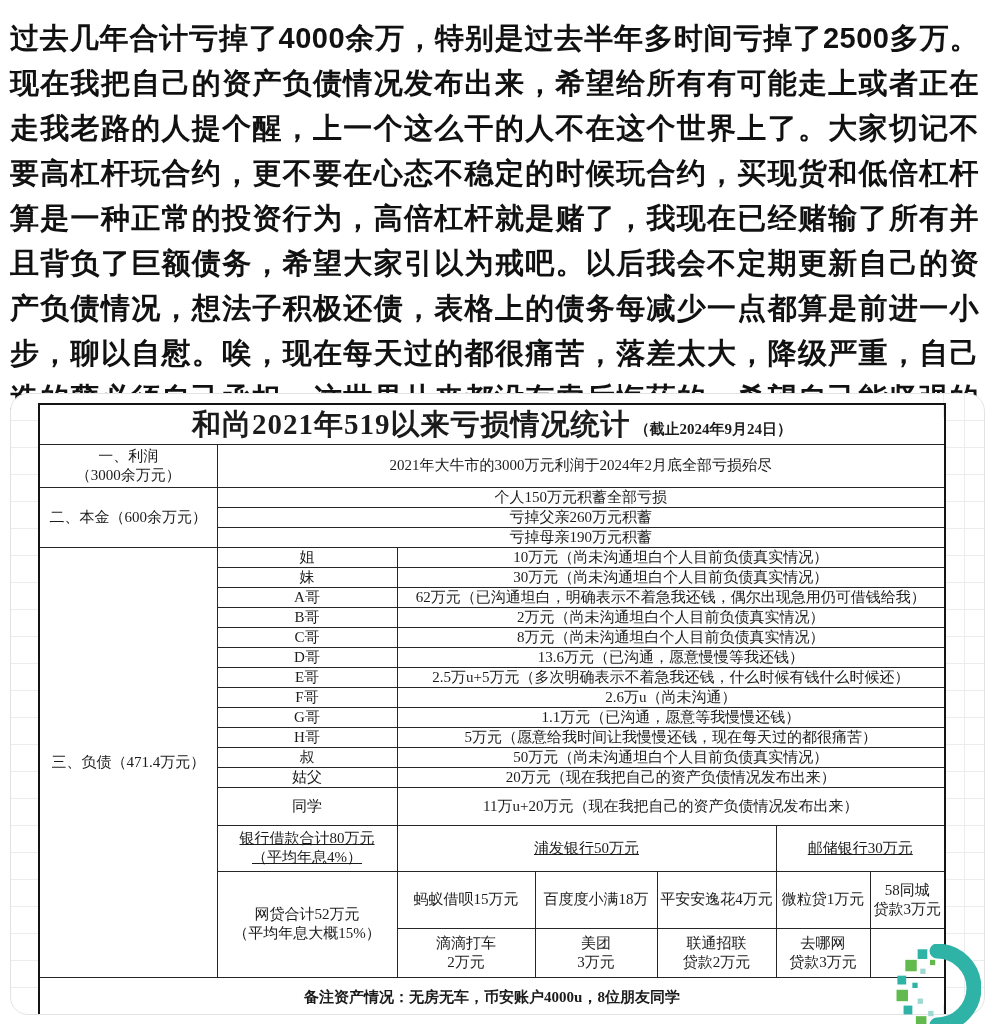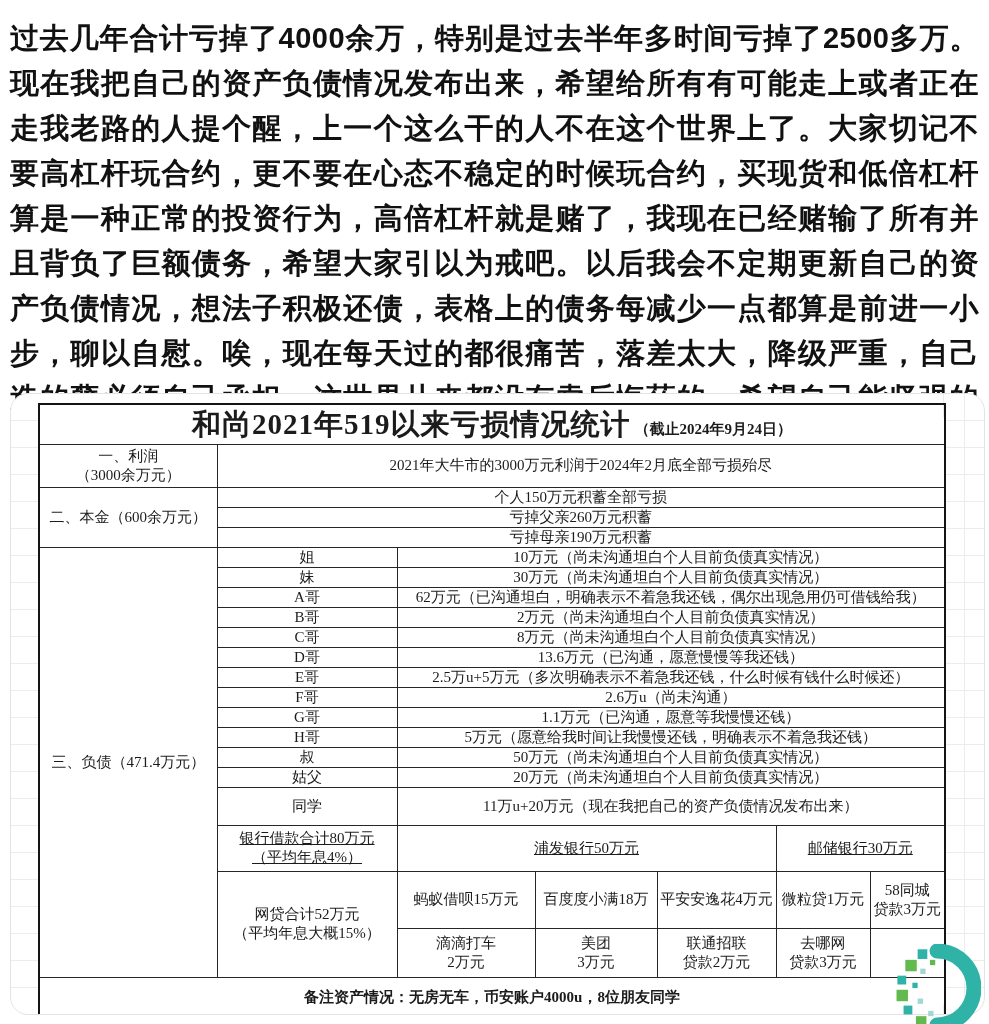--- a/index.html
+++ b/index.html
@@ -176,29 +176,29 @@
     <tr class="h-small">
           <td class="name-cell">F哥</td>
           <td colspan="5" class="detail-cell">2.6万u（尚未沟通）</td>
         </tr>
     <tr class="h-small">
           <td class="name-cell">G哥</td>
           <td colspan="5" class="detail-cell">1.1万元（已沟通，愿意等我慢慢还钱）</td>
         </tr>
     <tr class="h-small">
           <td class="name-cell">H哥</td>
-          <td colspan="5" class="detail-cell">5万元（愿意给我时间让我慢慢还钱，明确表示不着急我还钱）</td>
+          <td colspan="5" class="detail-cell">5万元（愿意给我时间让我慢慢还钱，现在每天过的都很痛苦）</td>
         </tr>
     <tr class="h-small">
           <td class="name-cell">叔</td>
           <td colspan="5" class="detail-cell">50万元（尚未沟通坦白个人目前负债真实情况）</td>
         </tr>
     <tr class="h-small">
           <td class="name-cell">姑父</td>
-          <td colspan="5" class="detail-cell">20万元（尚未沟通坦白个人目前负债真实情况）</td>
+          <td colspan="5" class="detail-cell">20万元（现在我把自己的资产负债情况发布出来）</td>
         </tr>
     <tr class="h-tall">
           <td class="name-cell">同学</td>
           <td colspan="5" class="detail-cell">11万u+20万元（现在我把自己的资产负债情况发布出来）</td>
         </tr>
 
     <tr class="h-bank">
       <td class="sec-label two-line">
         <span>银行借款合计80万元</span>
         <span>（平均年息4%）</span>

